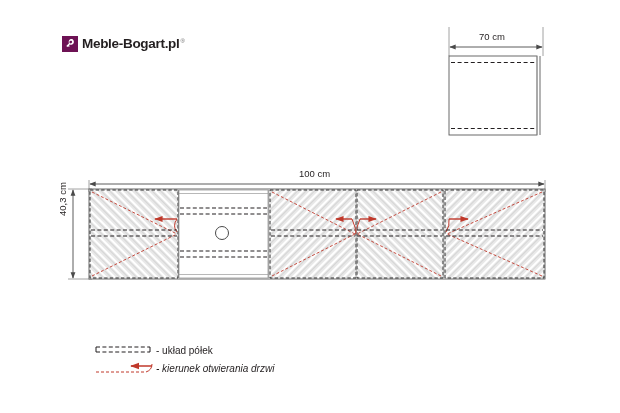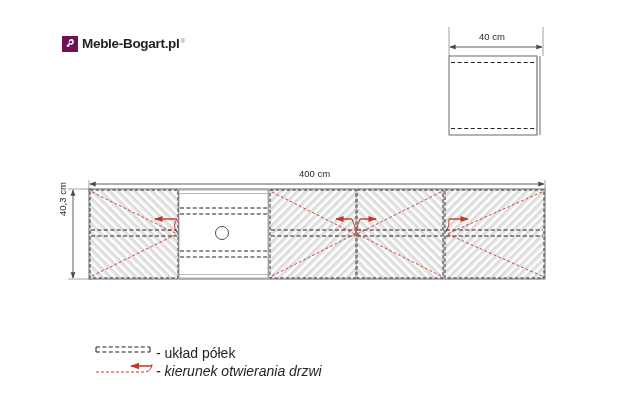--- a/index.html
+++ b/index.html
@@ -75,21 +75,21 @@
   #label-403cm {
     left: 57px;
     top: 216px;
     transform: rotate(-90deg);
     transform-origin: left top;
   }
 
   .legend-text {
     position: absolute;
     font-family: "Liberation Sans", sans-serif;
-    font-size: 14px;
+    font-size: 10px;
     color: #231f20;
     white-space: nowrap;
     user-select: none;
   }
   #legend-shelves-text { left: 156px; top: 345px; }
   #legend-doors-text   { left: 156px; top: 363px; font-style: italic; }
 </style>
 </head>
 <body>
 
@@ -235,21 +235,21 @@
 <div id="logo">
   <span id="logo-mark">
     <svg width="16" height="16" viewBox="0 0 16 16" xmlns="http://www.w3.org/2000/svg">
       <rect width="16" height="16" fill="#6d1254"></rect>
       <path d="M10.6 3.3c-1.5-0.6-3.2 0.1-3.8 1.6-0.3 0.8-0.2 1.6 0.2 2.3L4.3 10l1.1 1.1 0.8-0.9 0.7 0.7 0.8-0.8-0.7-0.7 0.8-0.9c0.7 0.4 1.6 0.4 2.3 0.1 1.5-0.6 2.2-2.3 1.6-3.8-0.2-0.6-0.6-1.1-1.1-1.5zM10 6.6c-0.3 0.7-1.1 1-1.8 0.7-0.7-0.3-1-1.1-0.7-1.8 0.3-0.7 1.1-1 1.8-0.7 0.7 0.3 1 1.1 0.7 1.8z" fill="#ffffff"></path>
     </svg>
   </span>
   <span id="logo-text"><span>Meble-Bogart.pl</span><span id="logo-reg">®</span></span>
 </div>
 
-<div class="dim-label" id="label-40cm">40 cm</div>
-
-<div class="dim-label" id="label-200cm">400 cm</div>
+<div class="dim-label" id="label-40cm">70 cm</div>
+
+<div class="dim-label" id="label-200cm">100 cm</div>
 
 <div class="dim-label" id="label-403cm">40,3 cm</div>
 
 <div class="legend-text" id="legend-shelves-text">- układ półek</div>
 
 <div class="legend-text" id="legend-doors-text">- kierunek otwierania drzwi</div>
 
 </body></html>

